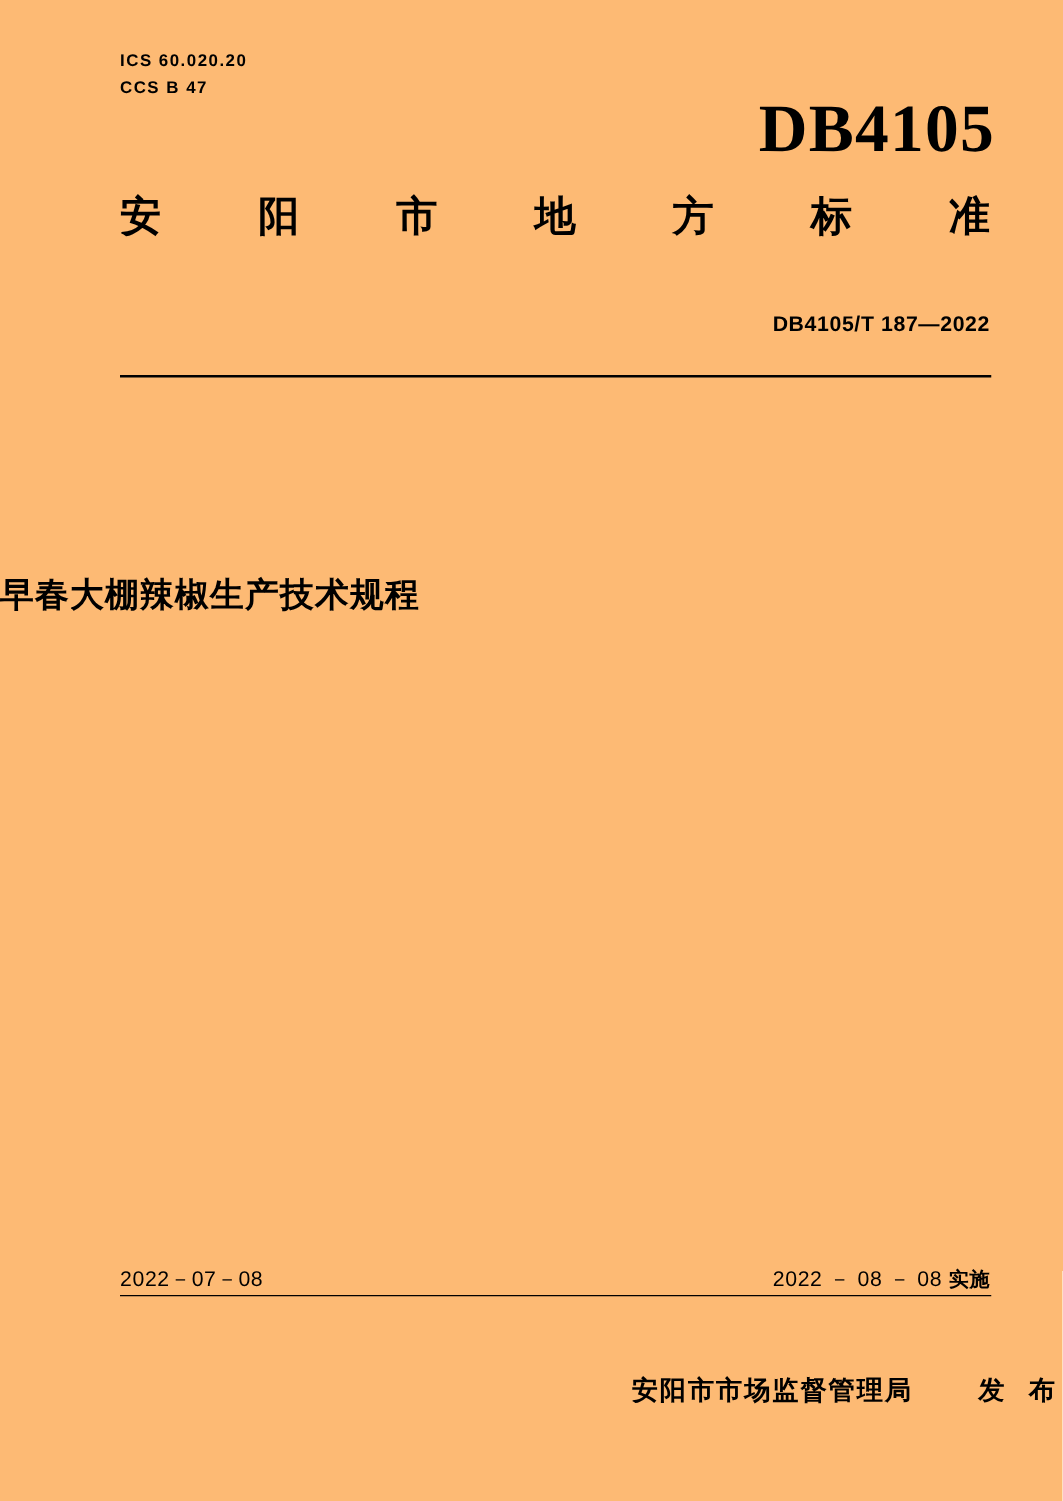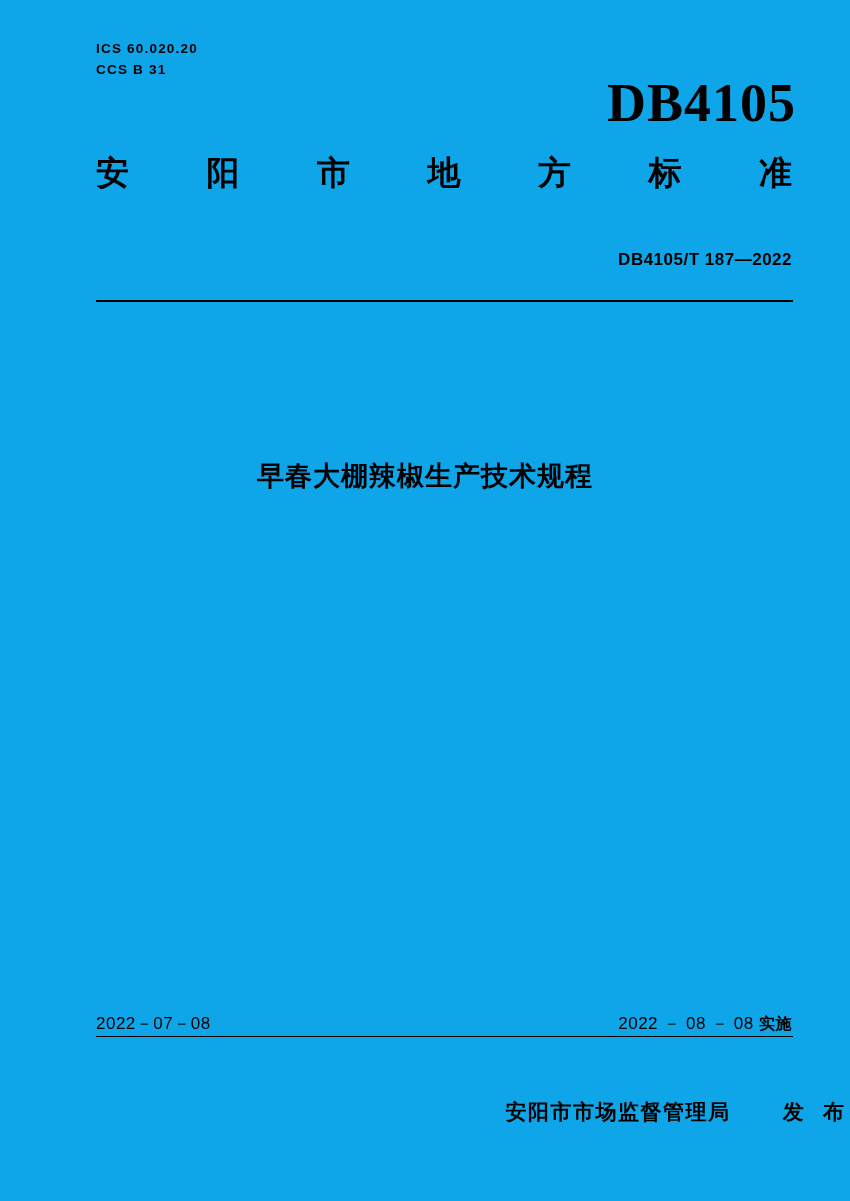--- a/index.html
+++ b/index.html
@@ -9,21 +9,21 @@
   }
   body {
     font-family: "Liberation Sans", sans-serif;
     color: #000000;
   }
   .page {
     position: relative;
     width: 850px;
     height: 1201px;
     margin: 0 auto;
-    background: #0ea5e9;
+    background: #fdba74;
     overflow: hidden;
     text-decoration: underline;
   }
 
   
   .ics-block {
     position: absolute;
     left: 96px;
     top: 38px;
     font-family: "Liberation Sans", sans-serif;
@@ -91,21 +91,21 @@
     height: 0;
     border-top: 1.5px solid #000;
   }
 
   
   .doc-title {
     position: absolute;
     left: 0;
     right: 0;
     top: 458px;
-    text-align: center;
+    text-align: left;
     font-family: "DejaVu Sans", sans-serif;
     font-weight: bold;
     font-size: 27px;
     letter-spacing: 1px;
   }
 
   
   .date-row {
     position: absolute;
     left: 96px;
@@ -150,21 +150,21 @@
     letter-spacing: 6px;
   }
 </style>
 </head>
 <body>
 
 <div class="page">
 
   <div class="ics-block">
     <div>ICS 60.020.20</div>
-    <div>CCS B 31</div>
+    <div>CCS B 47</div>
   </div>
 
   <div class="std-code">DB4105</div>
 
   <div class="std-title-cn">
     <span>安</span>
     <span>阳</span>
     <span>市</span>
     <span>地</span>
     <span>方</span>

